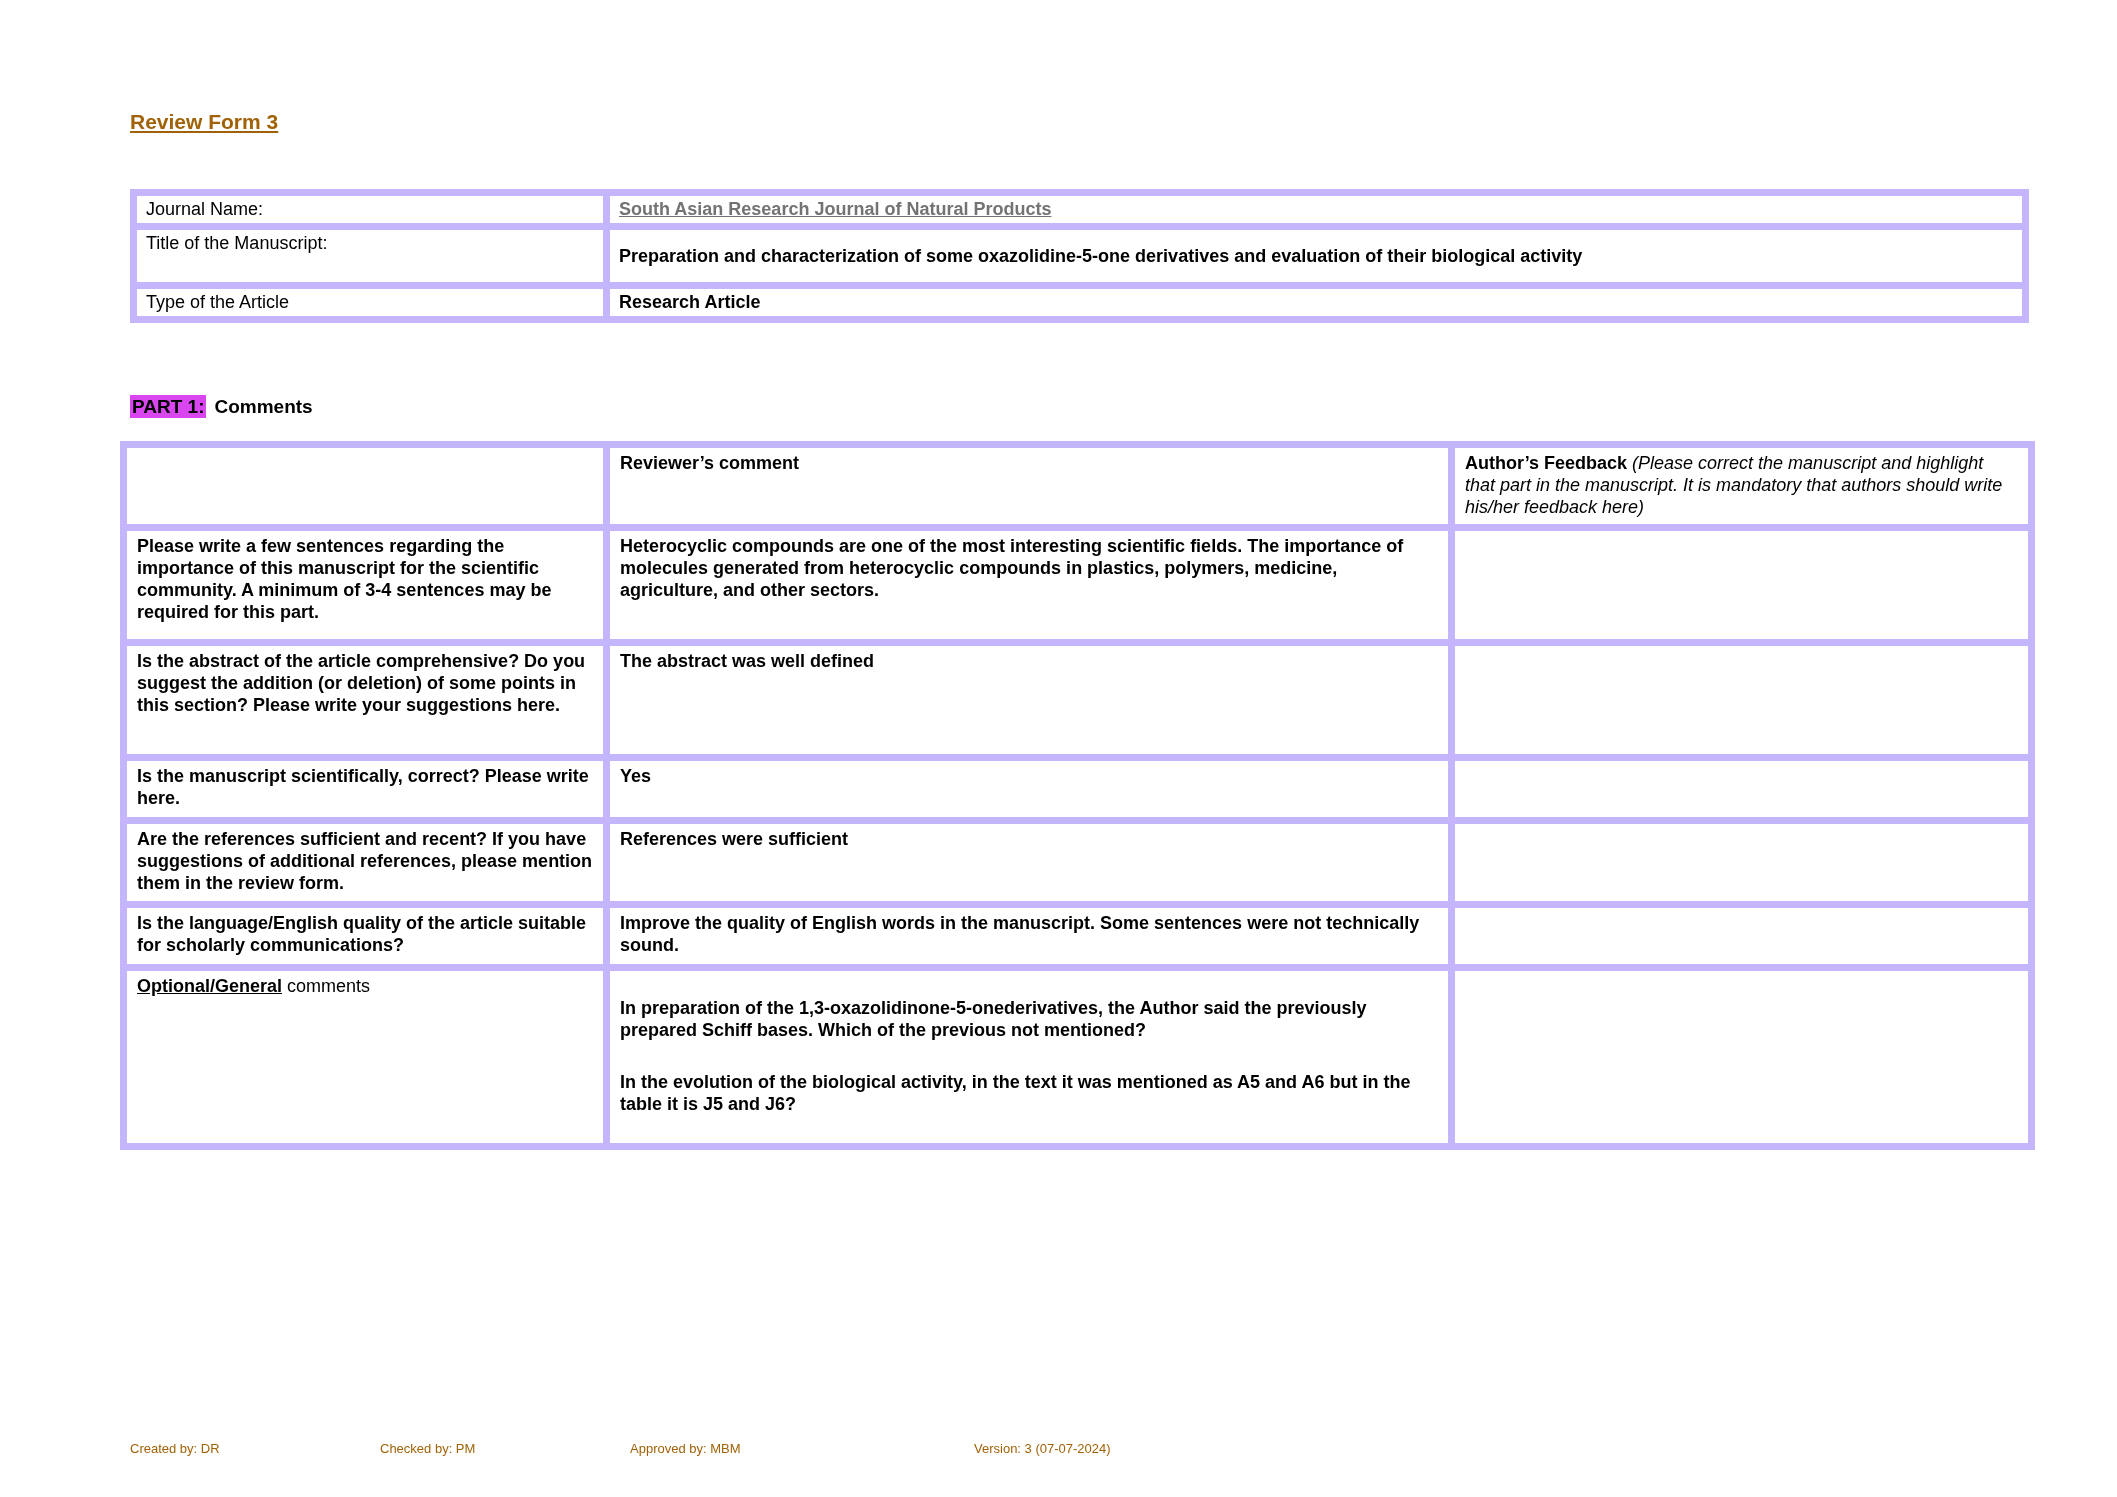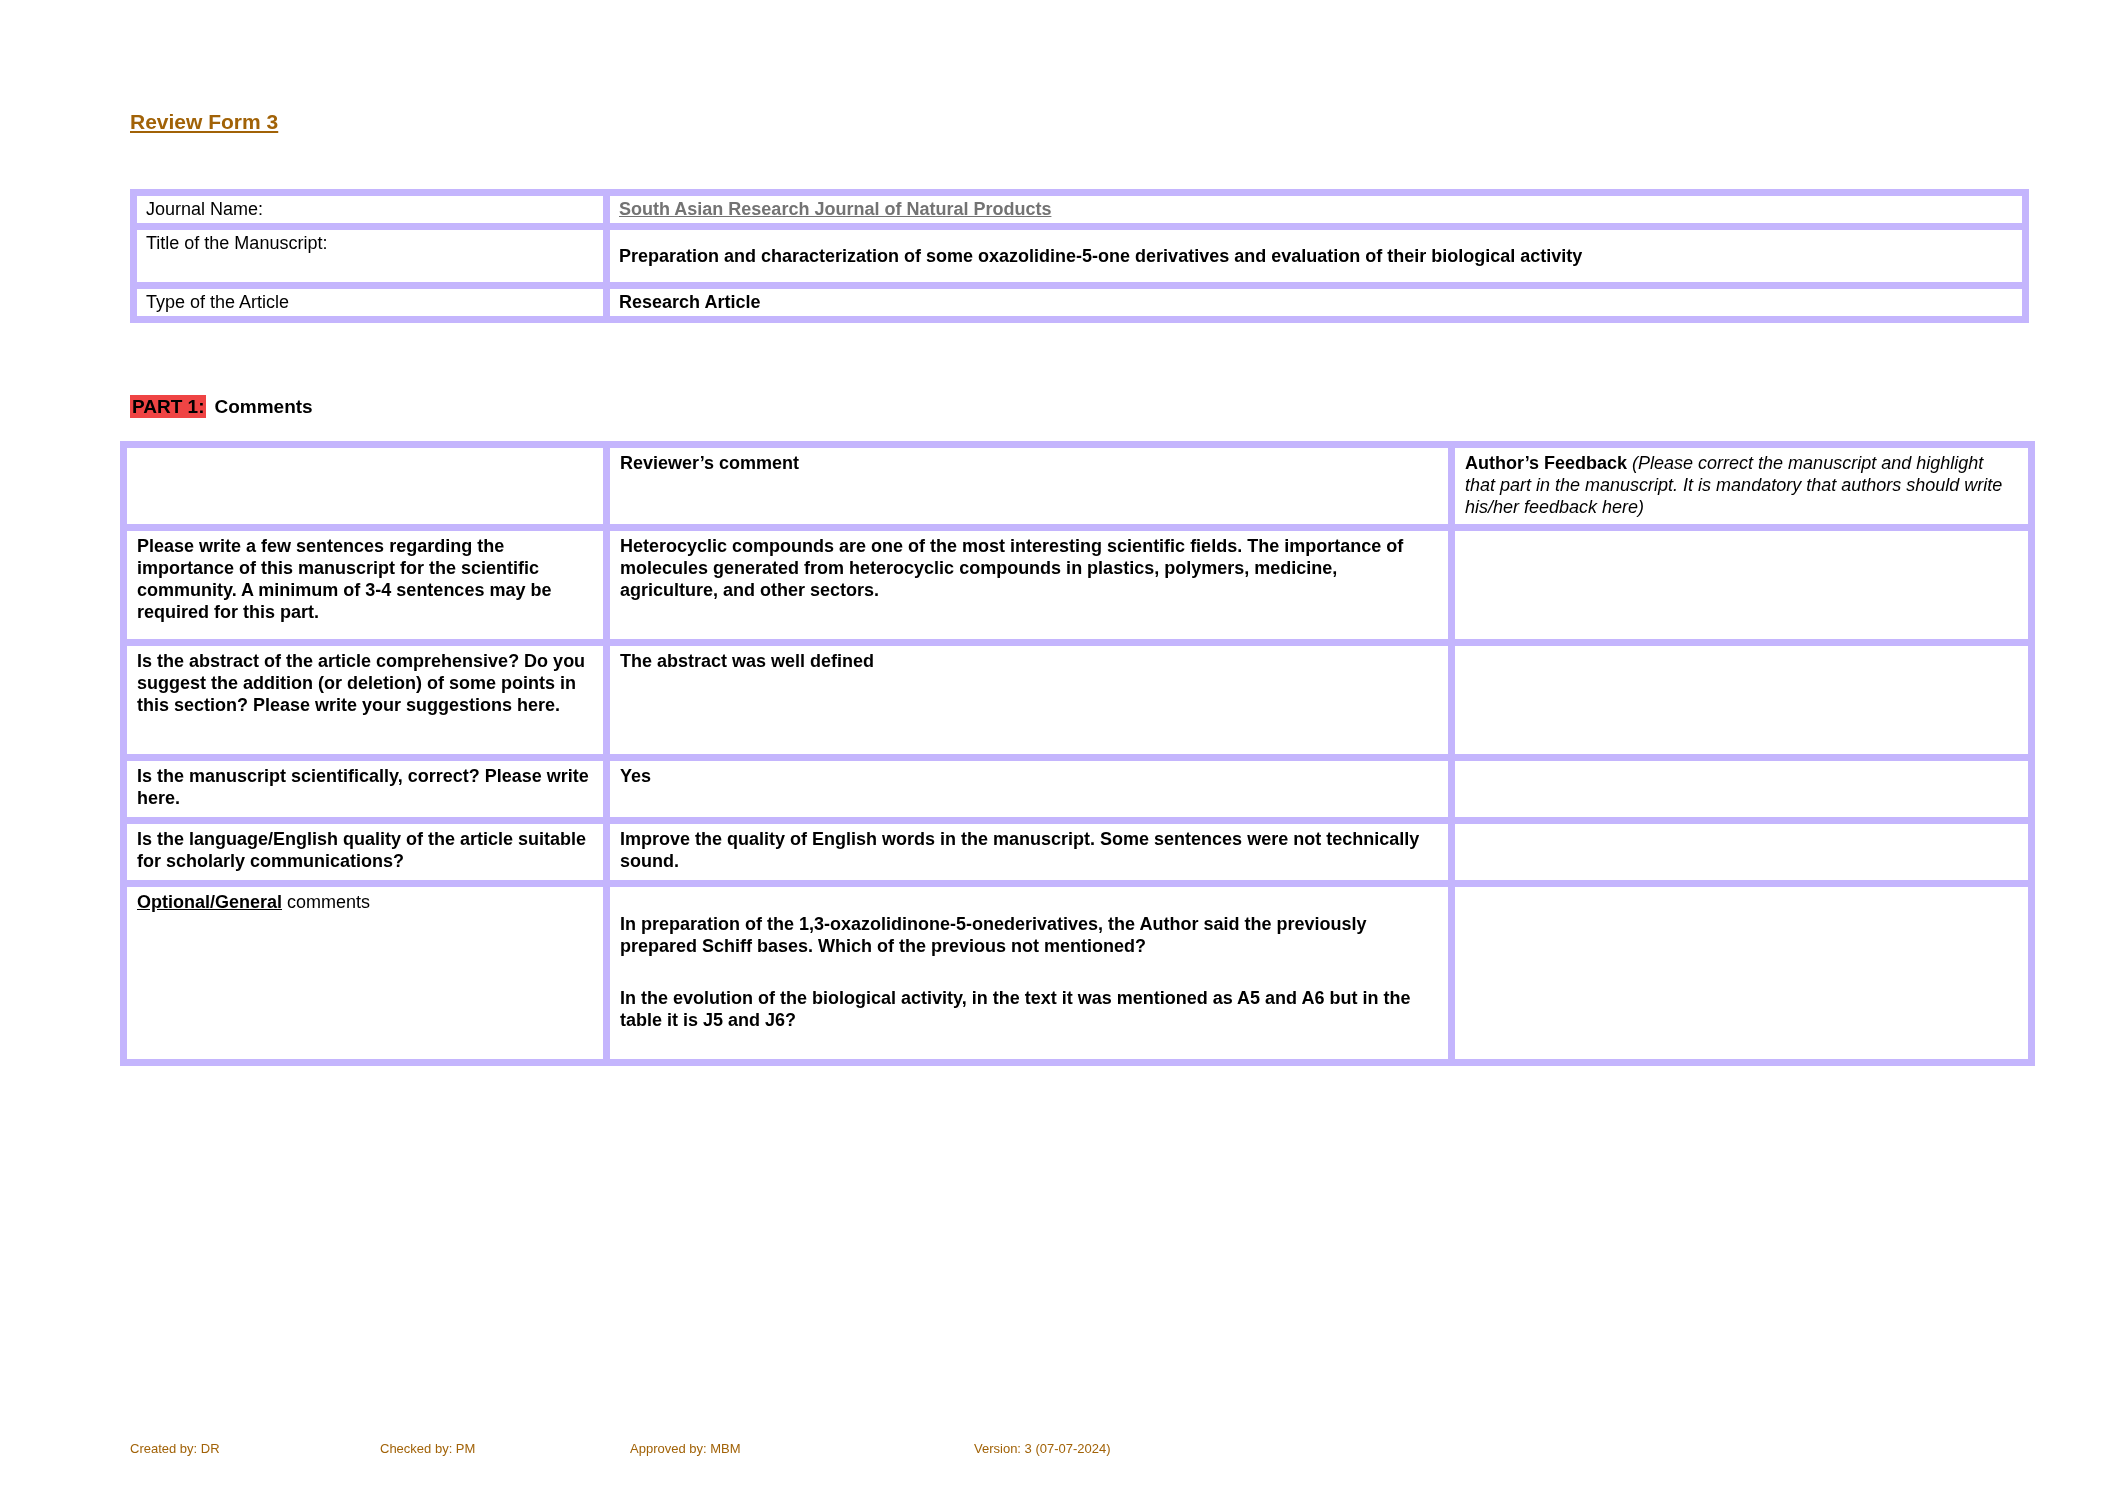--- a/index.html
+++ b/index.html
@@ -44,21 +44,21 @@
     cursor:pointer;
   }
 
   
   .part-heading {
     position:absolute;
     left:130px; top:396px;
     font-size:19px;
     font-weight:bold;
   }
-  .part-highlight { background:#ef4444; padding:1px 2px; }
+  .part-highlight { background:#d946ef; padding:1px 2px; }
   .part-title { margin-left:8px; }
 
   
   .comments-table {
     position:absolute;
     left:120px; top:441px;
     width:1908px;
   }
   .comments-table td {
     font-size:18px;
@@ -151,20 +151,25 @@
       <td class="c-cell">The abstract was well defined</td>
       <td class="fb-cell"></td>
     </tr>
 
     <tr style="height:63px">
       <td class="q-cell">Is the manuscript scientifically, correct? Please write here.</td>
       <td class="c-cell">Yes</td>
       <td class="fb-cell"></td>
     </tr>
 
+    <tr style="height:84px">
+      <td class="q-cell">Are the references sufficient and recent? If you have suggestions of additional references, please mention them in the review form.</td>
+      <td class="c-cell">References  were sufficient</td>
+      <td class="fb-cell"></td>
+    </tr>
 
     <tr style="height:63px">
       <td class="q-cell">Is the language/English quality of the article suitable for scholarly communications?</td>
       <td class="c-cell">Improve the quality of English words in the manuscript. Some sentences were not technically sound.</td>
       <td class="fb-cell"></td>
     </tr>
 
     <tr style="height:125px">
       <td class="optional-cell"><span class="opt-bold">Optional/General</span><span> comments</span></td>
       <td class="c-cell">

